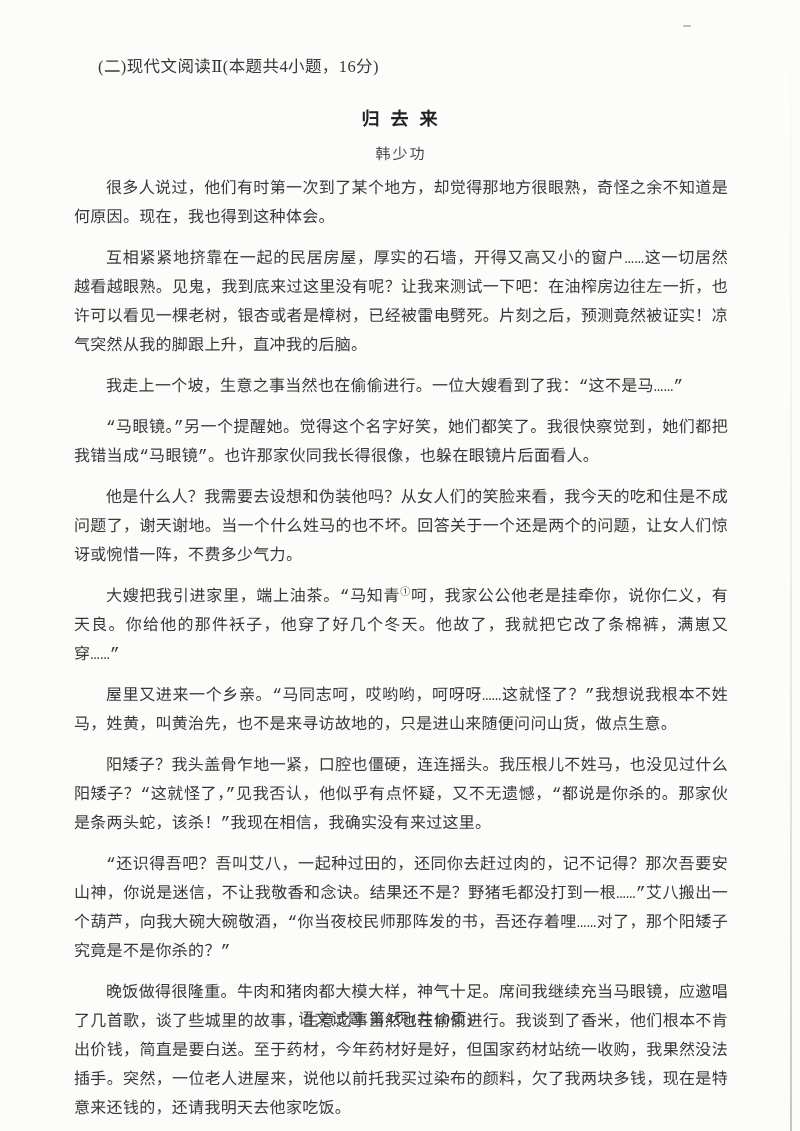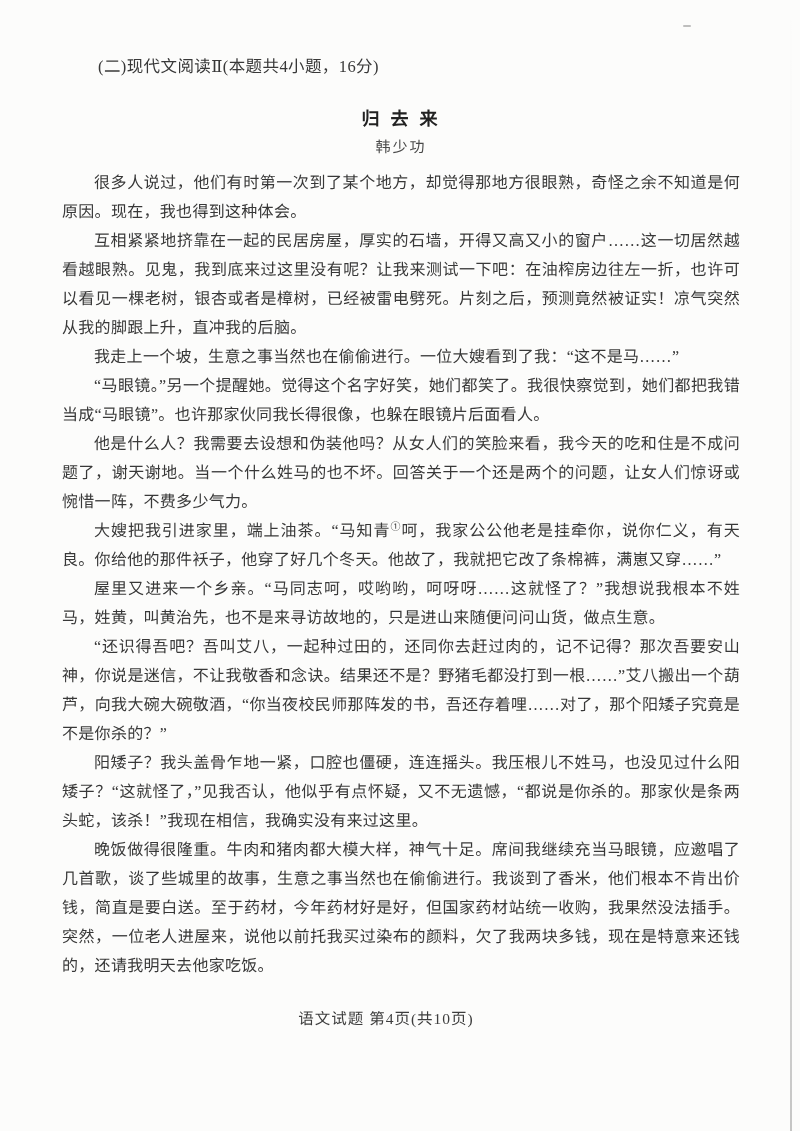--- a/index.html
+++ b/index.html
@@ -59,36 +59,37 @@
   .passage-title {
     margin: 22px 0 0 0;
     text-align: center;
     font-size: 18px;
     font-weight: 700;
     letter-spacing: 3px;
     color: #222222;
     font-family: "Liberation Sans", "DejaVu Sans", sans-serif;
   }
   .passage-author {
-    margin-top: 5px;
+    margin-top: 12px;
     text-align: center;
     font-size: 15px;
     letter-spacing: 2px;
     color: #4a4a4a;
   }
   .passage-body {
     margin-top: 12px;
   }
   .passage-body p {
-    margin: 0;
+    margin: 12px;
     text-indent: 2em;
     font-size: 16px;
     line-height: 29px;
     letter-spacing: 0.3px;
     text-align: justify;
+    font-family: Liberation Mono, monospace;
   }
   .passage-body p sup {
     font-size: 10px;
     line-height: 0;
   }
   .page-footer {
     position: absolute;
     top: 1006px;
     left: 0;
     width: 100%;
@@ -117,22 +118,22 @@
     <div class="passage-author">韩少功</div>
 
     <div class="passage-body">
       <p>很多人说过，他们有时第一次到了某个地方，却觉得那地方很眼熟，奇怪之余不知道是何原因。现在，我也得到这种体会。</p>
       <p>互相紧紧地挤靠在一起的民居房屋，厚实的石墙，开得又高又小的窗户……这一切居然越看越眼熟。见鬼，我到底来过这里没有呢？让我来测试一下吧：在油榨房边往左一折，也许可以看见一棵老树，银杏或者是樟树，已经被雷电劈死。片刻之后，预测竟然被证实！凉气突然从我的脚跟上升，直冲我的后脑。</p>
       <p>我走上一个坡，生意之事当然也在偷偷进行。一位大嫂看到了我：“这不是马……”</p>
       <p>“马眼镜。”另一个提醒她。觉得这个名字好笑，她们都笑了。我很快察觉到，她们都把我错当成“马眼镜”。也许那家伙同我长得很像，也躲在眼镜片后面看人。</p>
       <p>他是什么人？我需要去设想和伪装他吗？从女人们的笑脸来看，我今天的吃和住是不成问题了，谢天谢地。当一个什么姓马的也不坏。回答关于一个还是两个的问题，让女人们惊讶或惋惜一阵，不费多少气力。</p>
       <p>大嫂把我引进家里，端上油茶。“马知青<sup>①</sup>呵，我家公公他老是挂牵你，说你仁义，有天良。你给他的那件袄子，他穿了好几个冬天。他故了，我就把它改了条棉裤，满崽又穿……”</p>
       <p>屋里又进来一个乡亲。“马同志呵，哎哟哟，呵呀呀……这就怪了？”我想说我根本不姓马，姓黄，叫黄治先，也不是来寻访故地的，只是进山来随便问问山货，做点生意。</p>
+      <p>阳矮子？我头盖骨乍地一紧，口腔也僵硬，连连摇头。我压根儿不姓马，也没见过什么阳矮子？“这就怪了，”见我否认，他似乎有点怀疑，又不无遗憾，“都说是你杀的。那家伙是条两头蛇，该杀！”我现在相信，我确实没有来过这里。</p>
       <p>“还识得吾吧？吾叫艾八，一起种过田的，还同你去赶过肉的，记不记得？那次吾要安山神，你说是迷信，不让我敬香和念诀。结果还不是？野猪毛都没打到一根……”艾八搬出一个葫芦，向我大碗大碗敬酒，“你当夜校民师那阵发的书，吾还存着哩……对了，那个阳矮子究竟是不是你杀的？”</p>
-      <p>阳矮子？我头盖骨乍地一紧，口腔也僵硬，连连摇头。我压根儿不姓马，也没见过什么阳矮子？“这就怪了，”见我否认，他似乎有点怀疑，又不无遗憾，“都说是你杀的。那家伙是条两头蛇，该杀！”我现在相信，我确实没有来过这里。</p>
       <p>晚饭做得很隆重。牛肉和猪肉都大模大样，神气十足。席间我继续充当马眼镜，应邀唱了几首歌，谈了些城里的故事，生意之事当然也在偷偷进行。我谈到了香米，他们根本不肯出价钱，简直是要白送。至于药材，今年药材好是好，但国家药材站统一收购，我果然没法插手。突然，一位老人进屋来，说他以前托我买过染布的颜料，欠了我两块多钱，现在是特意来还钱的，还请我明天去他家吃饭。</p>
     </div>
 
   </div>
 
   <div class="page-footer">语文试题 第4页(共10页)</div>
 
 </div>
 
 </body></html>

